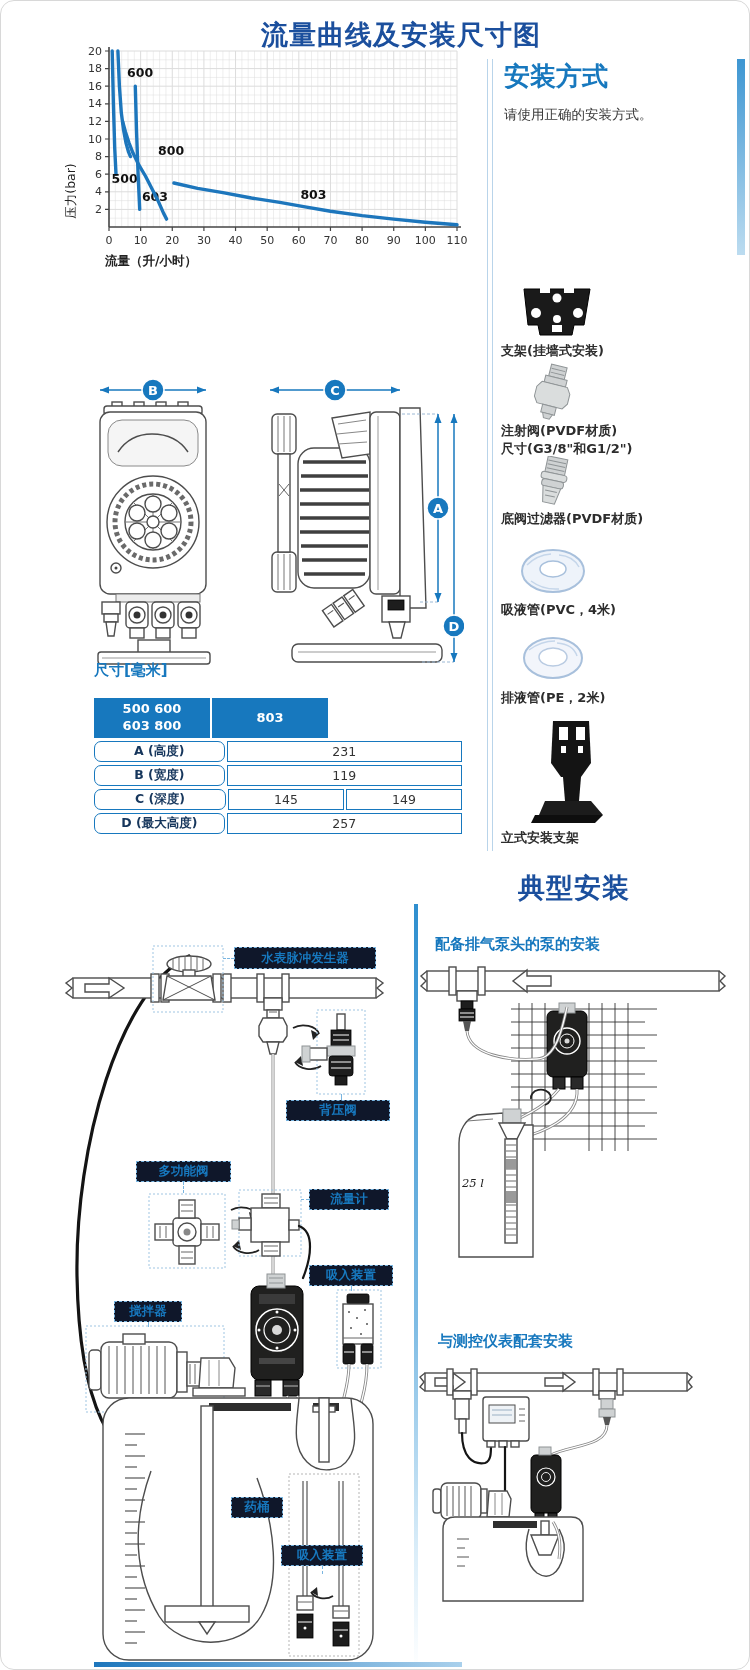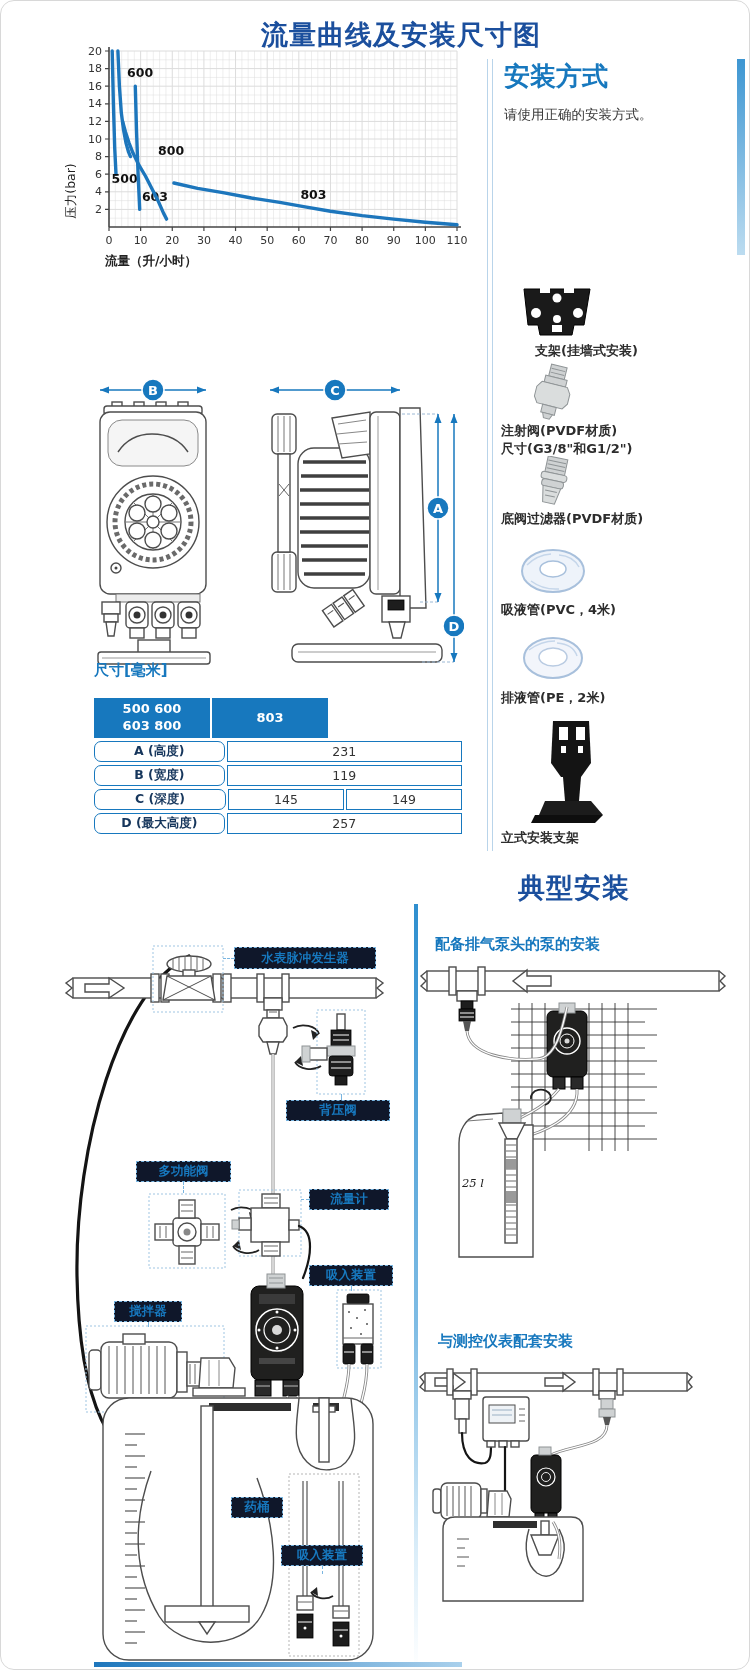--- a/index.html
+++ b/index.html
@@ -213,21 +213,21 @@
   <svg class="abs" style="left:515px;top:282px;" width="82" height="58">
     <path d="M8,6 L74,6 L68,42 L58,42 L56,52 L24,52 L22,42 L12,42 Z" fill="#1a1a1a" stroke="#000"></path>
     <rect x="24" y="4" width="10" height="6" fill="#fff"></rect>
       <rect x="48" y="4" width="10" height="6" fill="#fff"></rect>
     <circle cx="41" cy="15" r="4.5" fill="#fff"></circle>
       <circle cx="20" cy="30" r="5" fill="#fff"></circle>
     <circle cx="62" cy="30" r="5" fill="#fff"></circle>
       <circle cx="41" cy="36" r="4" fill="#fff"></circle>
     <rect x="36" y="42" width="10" height="7" fill="#fff"></rect>
   </svg>
-  <div class="acc-label" style="top:341px;margin-left:34px;">支架(挂墙式安装)</div>
+  <div class="acc-label" style="top:341px;">支架(挂墙式安装)</div>
 
   <svg class="abs" style="left:522px;top:362px;" width="66" height="58">
     <g transform="rotate(14 33 29)">
       <rect x="22" y="3" width="16" height="12" class="gy"></rect>
         <line x1="23" y1="7" x2="37" y2="7" stroke="#8f9496"></line>
         <line x1="23" y1="11" x2="37" y2="11" stroke="#8f9496"></line>
       <rect x="19" y="15" width="22" height="7" class="gy"></rect>
       <polygon points="17,22 43,22 47,28 47,38 43,44 17,44 13,38 13,28" fill="#dadddd" stroke="#8f9496"></polygon>
       <rect x="23" y="44" width="14" height="8" class="gy"></rect>
       <polygon points="25,52 35,52 33,57 27,57" class="gy"></polygon>

